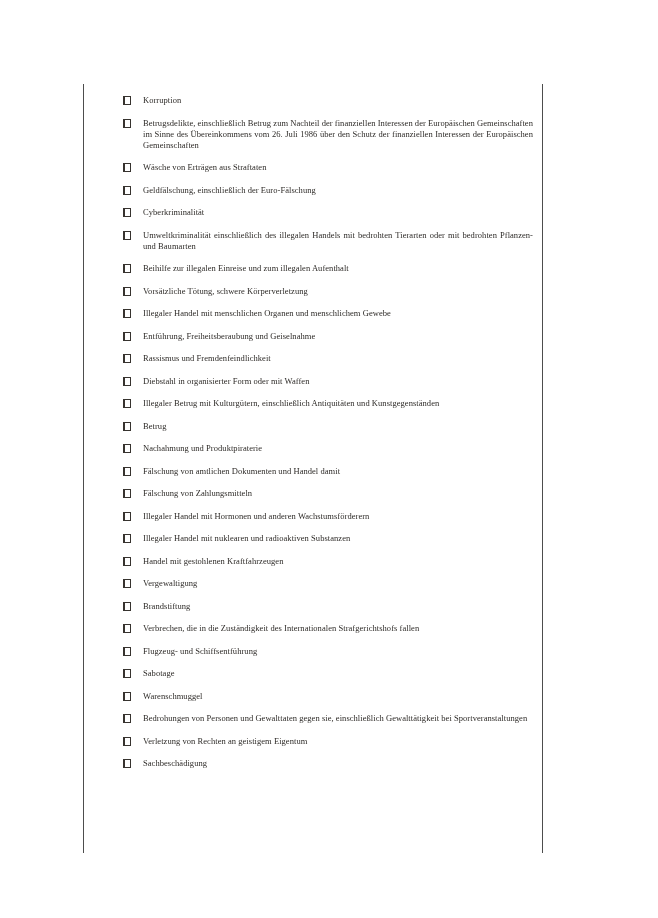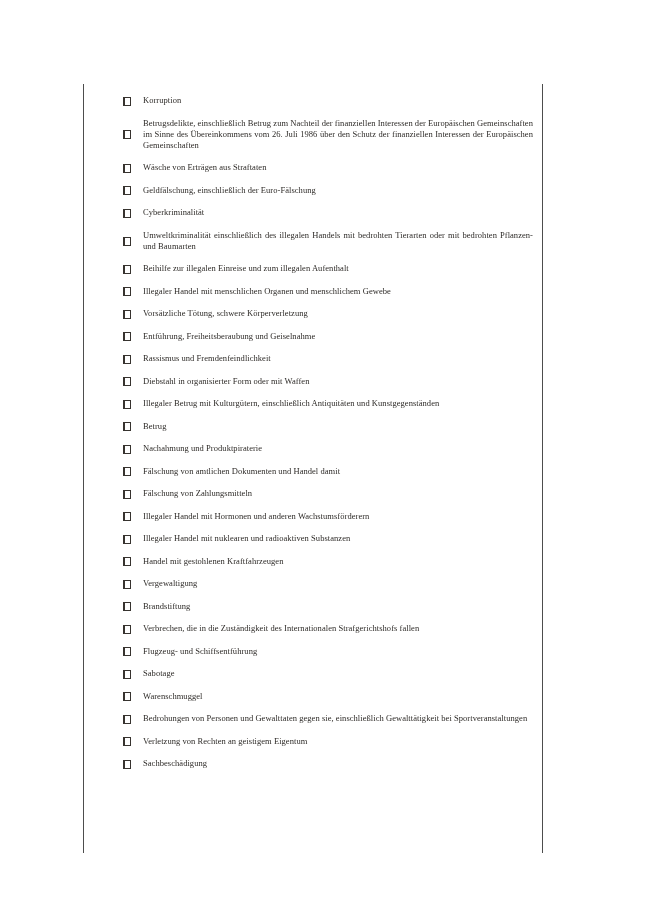--- a/index.html
+++ b/index.html
@@ -25,21 +25,21 @@
   .rule-left  { left: 83px; }
   .rule-right { left: 542px; }
   .list {
     position: absolute;
     left: 123px;
     top: 95px;
     width: 411px;
   }
   .item {
     display: flex;
-    align-items: center;
+    align-items: flex-start;
     margin-bottom: 11.5px;
     color: #2e2b28;
     font-size: 8.5px;
     line-height: 11px;
   }
   .checkbox {
     flex: 0 0 auto;
     width: 5px;
     height: 7px;
     border: 1px solid #37332f;
@@ -87,25 +87,25 @@
       <div class="item">
       <span class="checkbox"></span>
       <span class="item-text">Umweltkriminalität einschließlich des illegalen Handels mit bedrohten Tierarten oder mit bedrohten Pflanzen- und Baumarten</span>
     </div>
       <div class="item">
       <span class="checkbox"></span>
       <span class="item-text">Beihilfe zur illegalen Einreise und zum illegalen Aufenthalt</span>
     </div>
       <div class="item">
       <span class="checkbox"></span>
-      <span class="item-text">Illegaler Handel mit menschlichen Organen und menschlichem Gewebe</span>
+      <span class="item-text">Vorsätzliche Tötung, schwere Körperverletzung</span>
     </div>
       <div class="item">
       <span class="checkbox"></span>
-      <span class="item-text">Vorsätzliche Tötung, schwere Körperverletzung</span>
+      <span class="item-text">Illegaler Handel mit menschlichen Organen und menschlichem Gewebe</span>
     </div>
       <div class="item">
       <span class="checkbox"></span>
       <span class="item-text">Entführung, Freiheitsberaubung und Geiselnahme</span>
     </div>
       <div class="item">
       <span class="checkbox"></span>
       <span class="item-text">Rassismus und Fremdenfeindlichkeit</span>
     </div>
       <div class="item">

